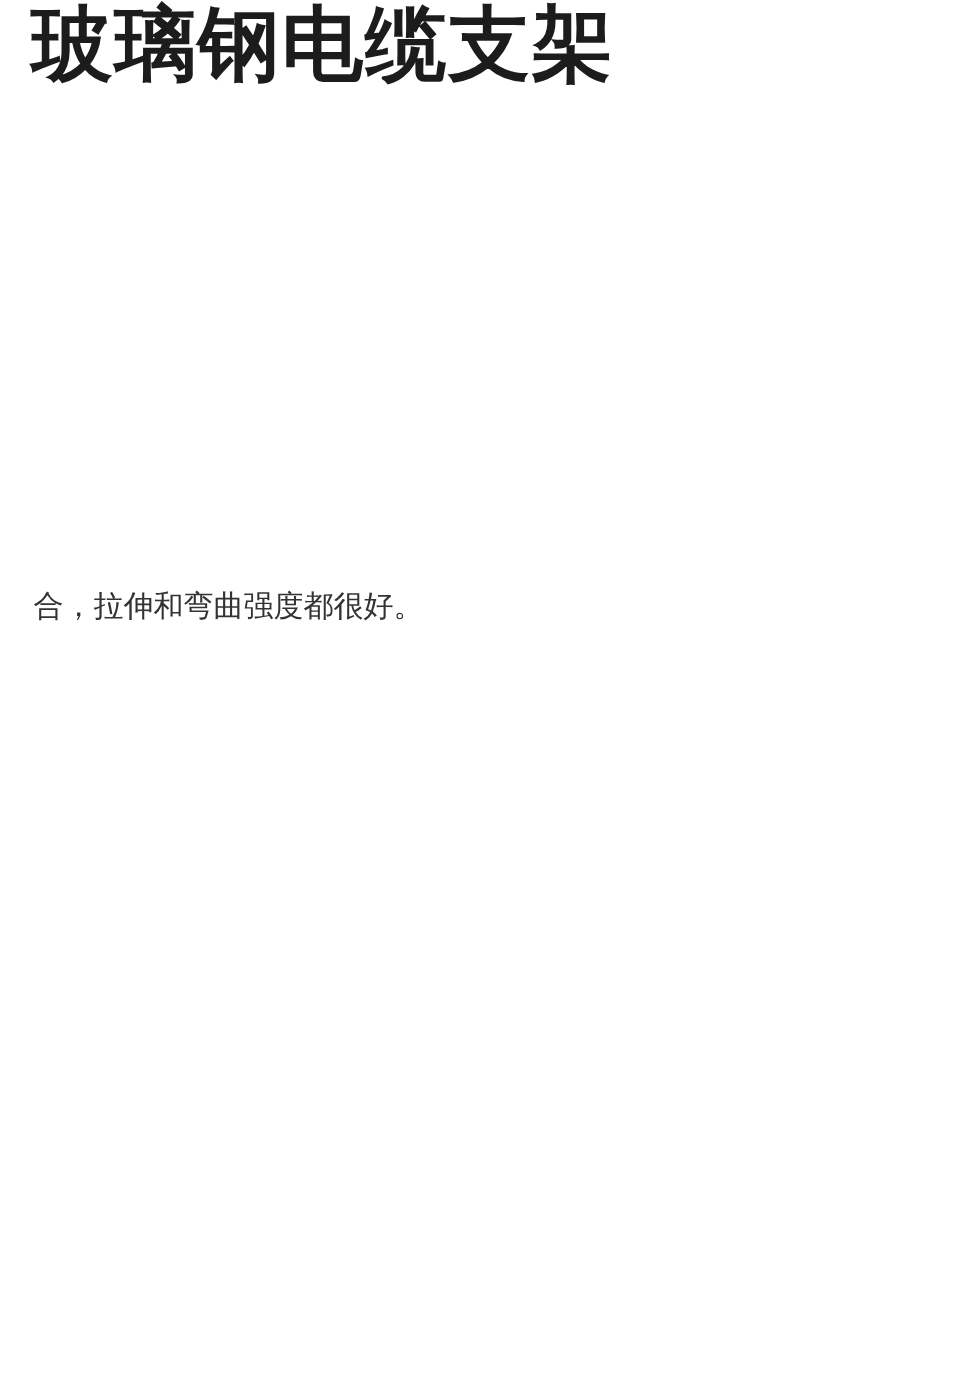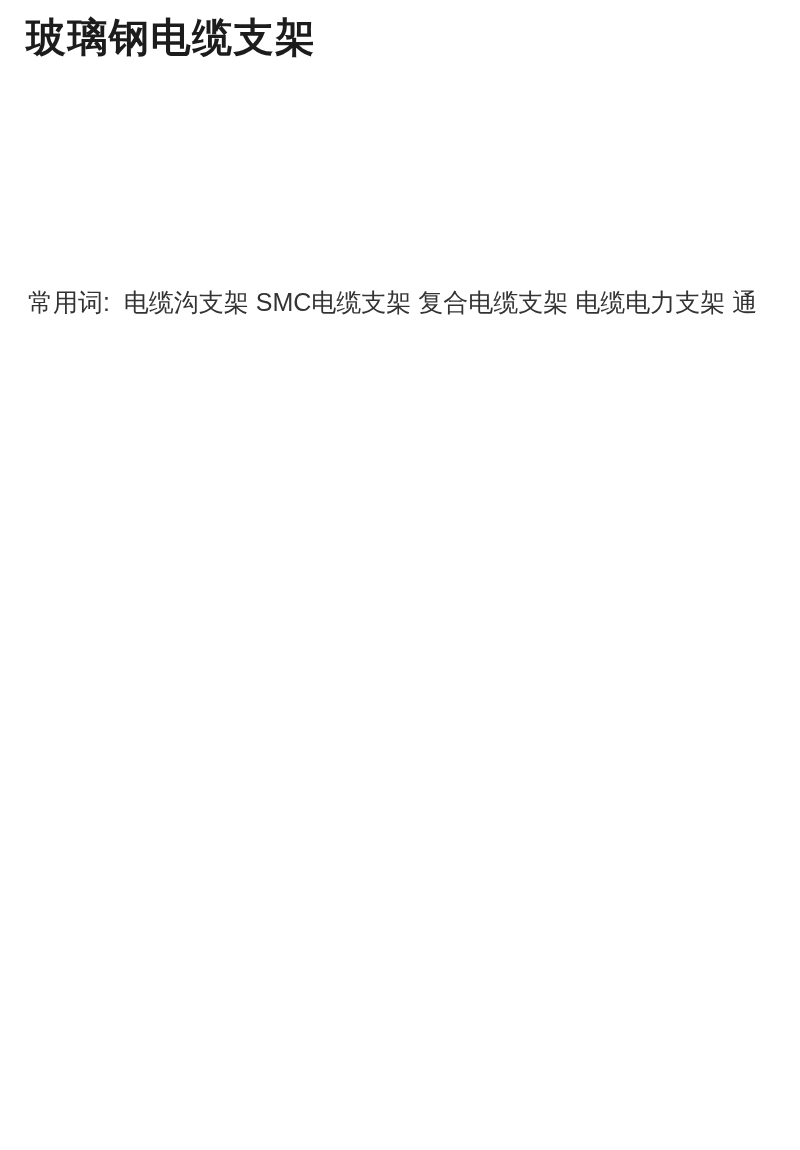--- a/index.html
+++ b/index.html
@@ -11,21 +11,21 @@
     font-family: "Liberation Sans", sans-serif;
   }
   .page {
     width: 800px;
     height: 1150px;
     background: #ffffff;
     position: relative;
   }
   .doc-title {
     margin: 6px 0 0 26px;
-    font-size: 40px;
+    font-size: 68px;
     line-height: 62px;
     font-weight: 700;
     letter-spacing: 1.5px;
     color: #1c1c1c;
     white-space: pre;
   }
   .doc-body {
     margin: 11px 0 0 28px;
     width: 760px;
     font-size: 25px;
@@ -42,24 +42,24 @@
 </head>
 <body>
 
 <div class="page">
 
   <h1 class="doc-title">玻璃钢电缆支架</h1>
 
   <div class="doc-body">
 
     <div class="block">
-      <span class="text-line">常用词:  电缆沟支架 SMC电缆支架 复合电缆支架 电缆电力支架 通</span>
     </div>
 
     <div class="block">
+      <span class="text-line">合，拉伸和弯曲强度都很好。</span>
     </div>
 
     
 
     
 
     
 
     
 

